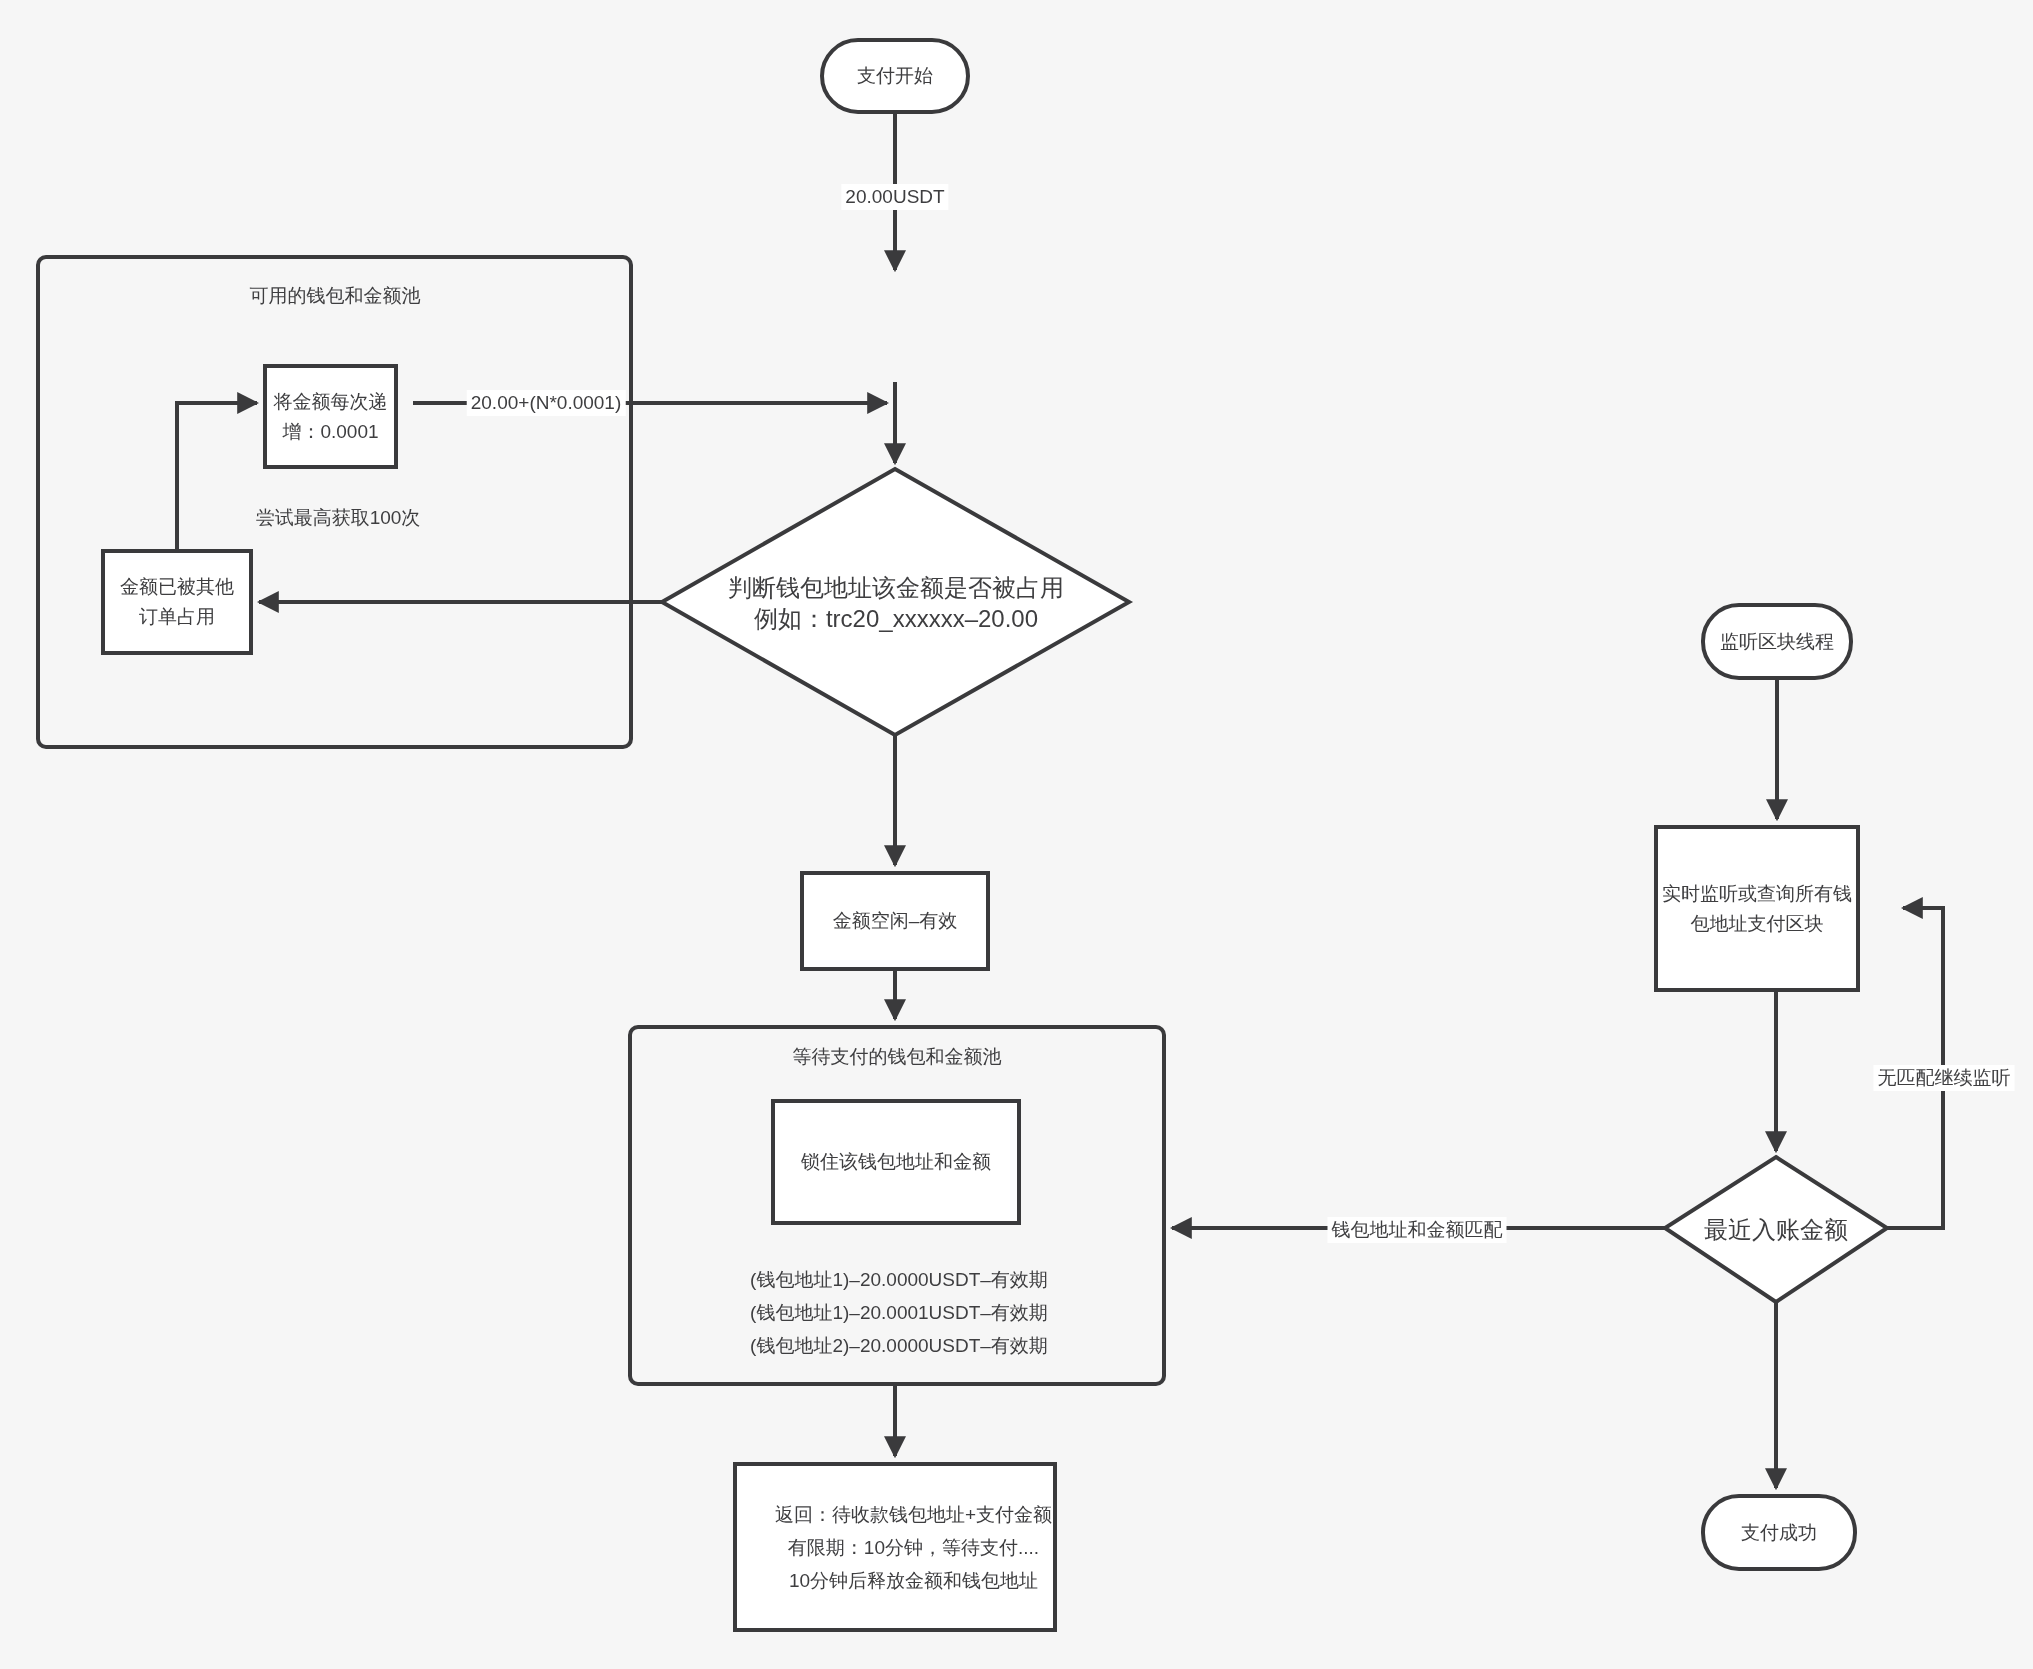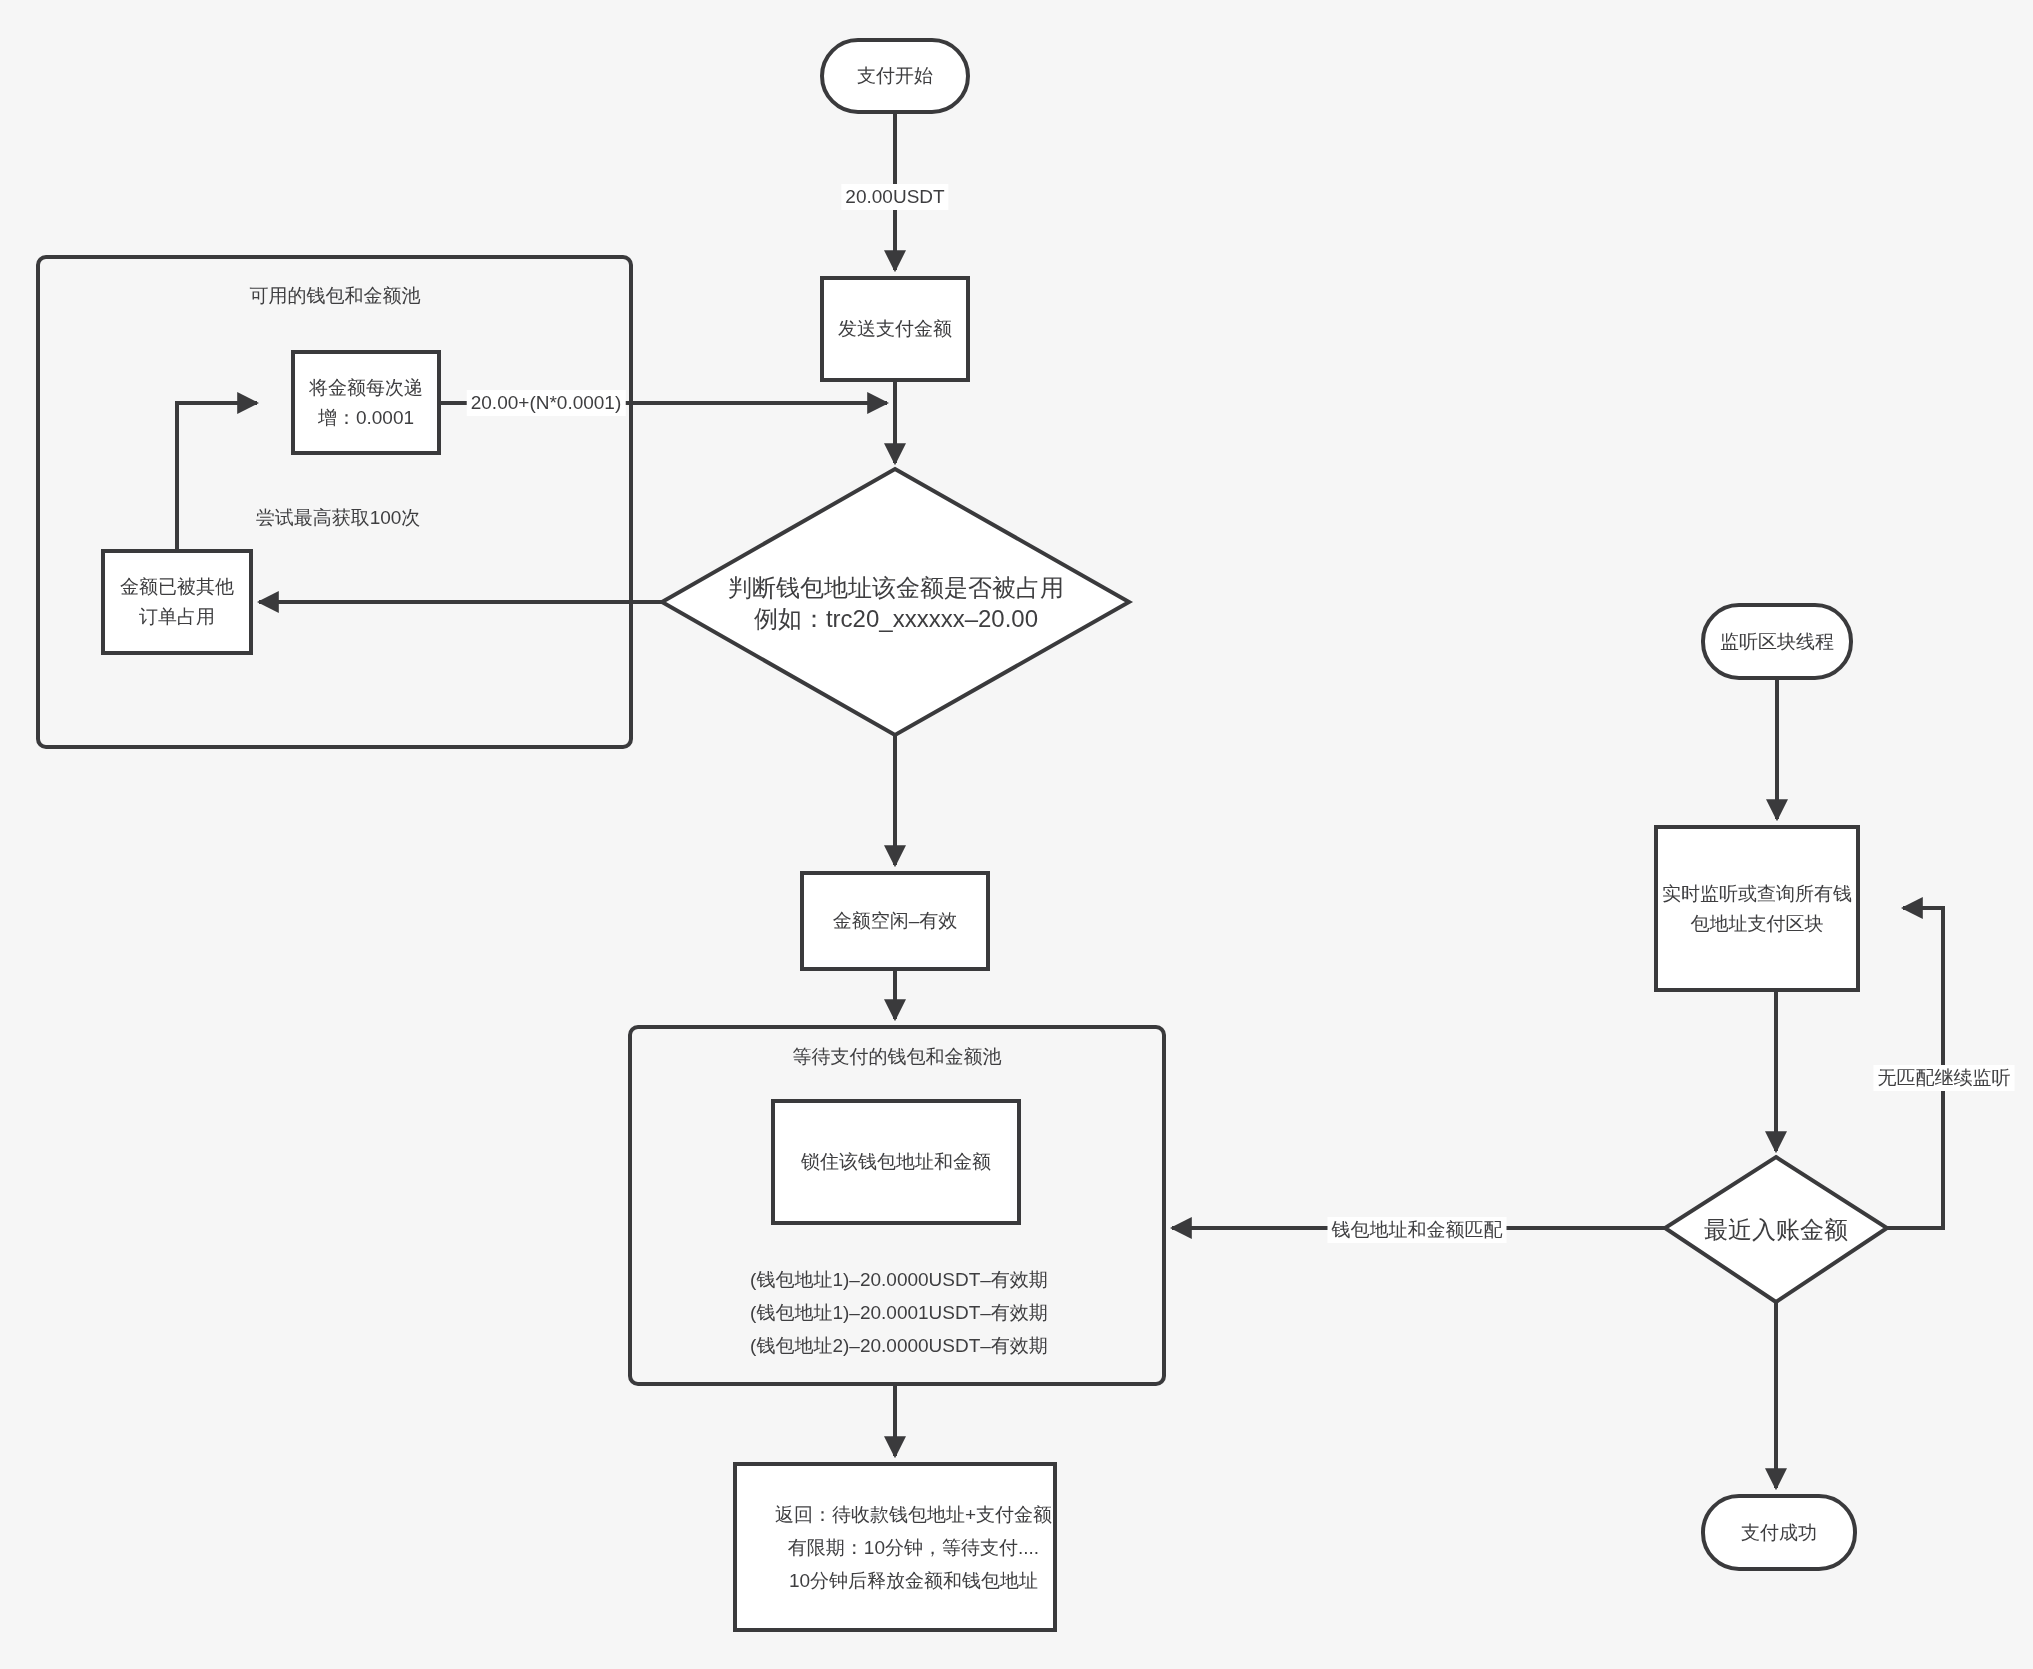--- a/index.html
+++ b/index.html
@@ -105,29 +105,28 @@
     <g stroke="#3a3a3c" stroke-width="4" fill="#ffffff">
       <polygon points="895,469 1129,602 895,735 662,602"></polygon>
       <polygon points="1776,1157 1887,1228 1776,1302 1665,1228"></polygon>
     </g>
   </svg>
 
   <div class="container-box" style="left:36px;top:255px;width:597px;height:494px;"></div>
   <div class="free-text" style="left:335px;top:296px;">可用的钱包和金额池</div>
   <div class="free-text" style="left:338px;top:518px;">尝试最高获取100次</div>
 
-  <div class="shape" style="left:263px;top:350px;width:150px;height:105px;margin-left:28px;">将金额每次递
+  <div class="shape" style="left:263px;top:364px;width:135px;height:105px;">将金额每次递
 增：0.0001</div>
 
   <div class="shape" style="left:101px;top:549px;width:152px;height:106px;">金额已被其他
 订单占用</div>
 
   <div class="shape terminal" style="left:820px;top:38px;width:150px;height:76px;">支付开始</div>
 
-  <div class="shape" style="left:820px;top:276px;width:150px;height:106px;">发送支付金额</div>
 
   <div class="diamond-label" style="left:896px;top:603px;width:480px;">判断钱包地址该金额是否被占用
 例如：trc20_xxxxxx–20.00</div>
 
   <div class="shape" style="left:800px;top:871px;width:190px;height:100px;">金额空闲–有效</div>
 
   <div class="container-box" style="left:628px;top:1025px;width:538px;height:361px;"></div>
   <div class="free-text" style="left:897px;top:1057px;">等待支付的钱包和金额池</div>
 
   <div class="shape" style="left:771px;top:1099px;width:250px;height:126px;">锁住该钱包地址和金额</div>

